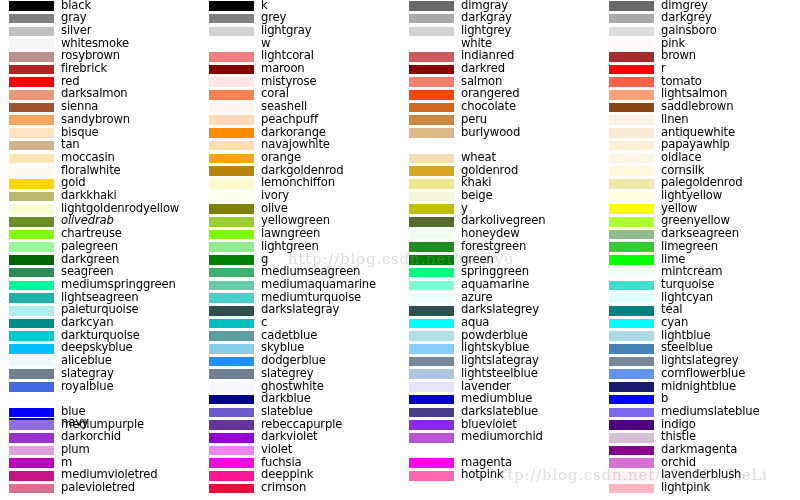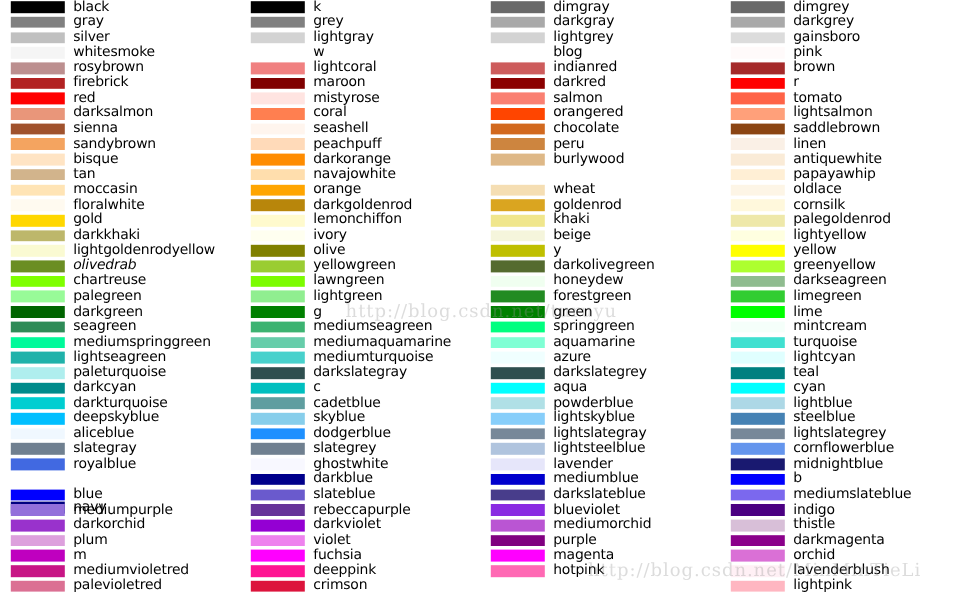--- a/index.html
+++ b/index.html
@@ -401,21 +401,21 @@
       <div class="color-row" style="top: 12.7px;">
         <span class="swatch" style="background: rgb(169, 169, 169);"></span>
         <span class="swatch-label">darkgray</span>
       </div>
       <div class="color-row" style="top: 25.4px;">
         <span class="swatch" style="background: rgb(211, 211, 211);"></span>
         <span class="swatch-label">lightgrey</span>
       </div>
       <div class="color-row" style="top: 38.1px;">
         <span class="swatch" style="background: rgb(255, 255, 255);"></span>
-        <span class="swatch-label">blog</span>
+        <span class="swatch-label">white</span>
       </div>
       <div class="color-row" style="top: 50.8px;">
         <span class="swatch" style="background: rgb(205, 92, 92);"></span>
         <span class="swatch-label">indianred</span>
       </div>
       <div class="color-row" style="top: 63.5px;">
         <span class="swatch" style="background: rgb(139, 0, 0);"></span>
         <span class="swatch-label">darkred</span>
       </div>
       <div class="color-row" style="top: 76.2px;">
@@ -522,24 +522,20 @@
         <span class="swatch" style="background: rgb(72, 61, 139);"></span>
         <span class="swatch-label">darkslateblue</span>
       </div>
       <div class="color-row" style="top: 419.1px;">
         <span class="swatch" style="background: rgb(138, 43, 226);"></span>
         <span class="swatch-label">blueviolet</span>
       </div>
       <div class="color-row" style="top: 431.8px;">
         <span class="swatch" style="background: rgb(186, 85, 211);"></span>
         <span class="swatch-label">mediumorchid</span>
-      </div>
-      <div class="color-row" style="top: 444.5px;">
-        <span class="swatch" style="background: rgb(128, 0, 128);"></span>
-        <span class="swatch-label">purple</span>
       </div>
       <div class="color-row" style="top: 457.2px;">
         <span class="swatch" style="background: rgb(255, 0, 255);"></span>
         <span class="swatch-label">magenta</span>
       </div>
       <div class="color-row" style="top: 469.9px;">
         <span class="swatch" style="background: rgb(255, 105, 180);"></span>
         <span class="swatch-label">hotpink</span>
       </div>
     </div>

